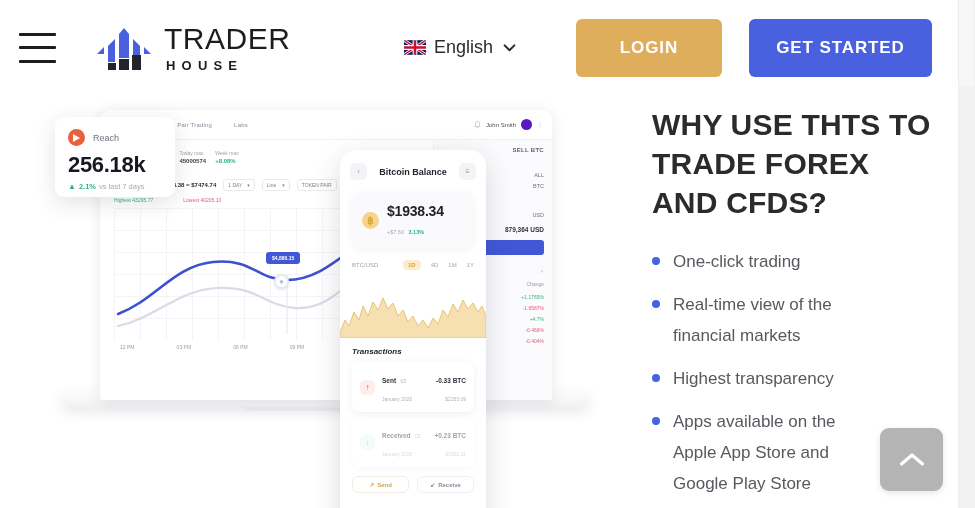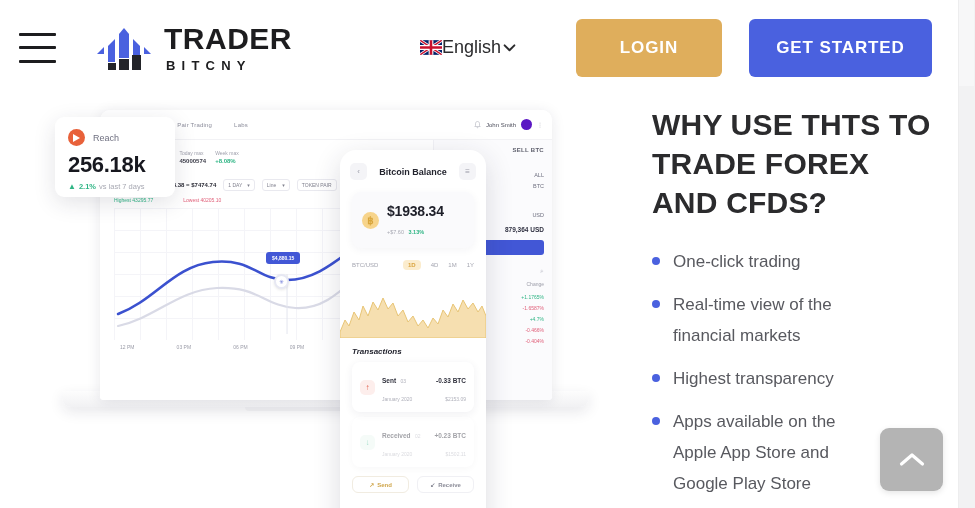--- a/index.html
+++ b/index.html
@@ -84,39 +84,39 @@
     flex: 0 0 auto;
   }
   .brand-text {
     display: flex;
     flex-direction: column;
     justify-content: center;
     line-height: 1;
   }
   .brand-name {
     font-size: 30px;
-    font-weight: bold;
+    font-weight: normal;
     letter-spacing: 0.5px;
     color: #1d1d1f;
   }
   .brand-sub {
     font-size: 13px;
     font-weight: bold;
     letter-spacing: 6.2px;
     color: #1d1d1f;
     margin-top: 5px;
     margin-left: 2px;
   }
 
   .header-spacer { flex: 1 1 auto; }
 
   .lang-select {
     display: flex;
     align-items: center;
-    gap: 0;
+    gap: 8px;
     font-size: 18px;
     color: #2b2b2d;
     cursor: pointer;
     flex: 0 0 auto;
   }
   .flag {
     width: 22px;
     height: 15px;
     flex: 0 0 auto;
     border-radius: 1px;
@@ -645,21 +645,21 @@
         <path d="M56 30 L49 23 L49 30 Z" fill="#4a61df"></path>
         <path d="M13 22 L20 15 L20 38 L13 38 Z" fill="#4a61df"></path>
         <path d="M24 10 L29 4 L34 10 L34 34 L24 34 Z" fill="#4a61df"></path>
         <path d="M38 15 L45 22 L45 38 L38 38 Z" fill="#4a61df"></path>
         <rect x="13" y="39" width="8" height="7" fill="#232429"></rect>
         <rect x="24" y="35" width="10" height="11" fill="#232429"></rect>
         <rect x="37" y="31" width="9" height="15" fill="#232429"></rect>
       </svg>
       <div class="brand-text">
         <div class="brand-name">TRADER</div>
-        <div class="brand-sub">BITCNY</div>
+        <div class="brand-sub">HOUSE</div>
       </div>
     </div>
 
     <div class="header-spacer"></div>
 
     <div class="lang-select">
       <svg class="flag" viewBox="0 0 60 40">
         <rect width="60" height="40" fill="#012169"></rect>
         <path d="M0,0 L60,40 M60,0 L0,40" stroke="#fff" stroke-width="8"></path>
         <path d="M0,0 L60,40 M60,0 L0,40" stroke="#C8102E" stroke-width="4"></path>

